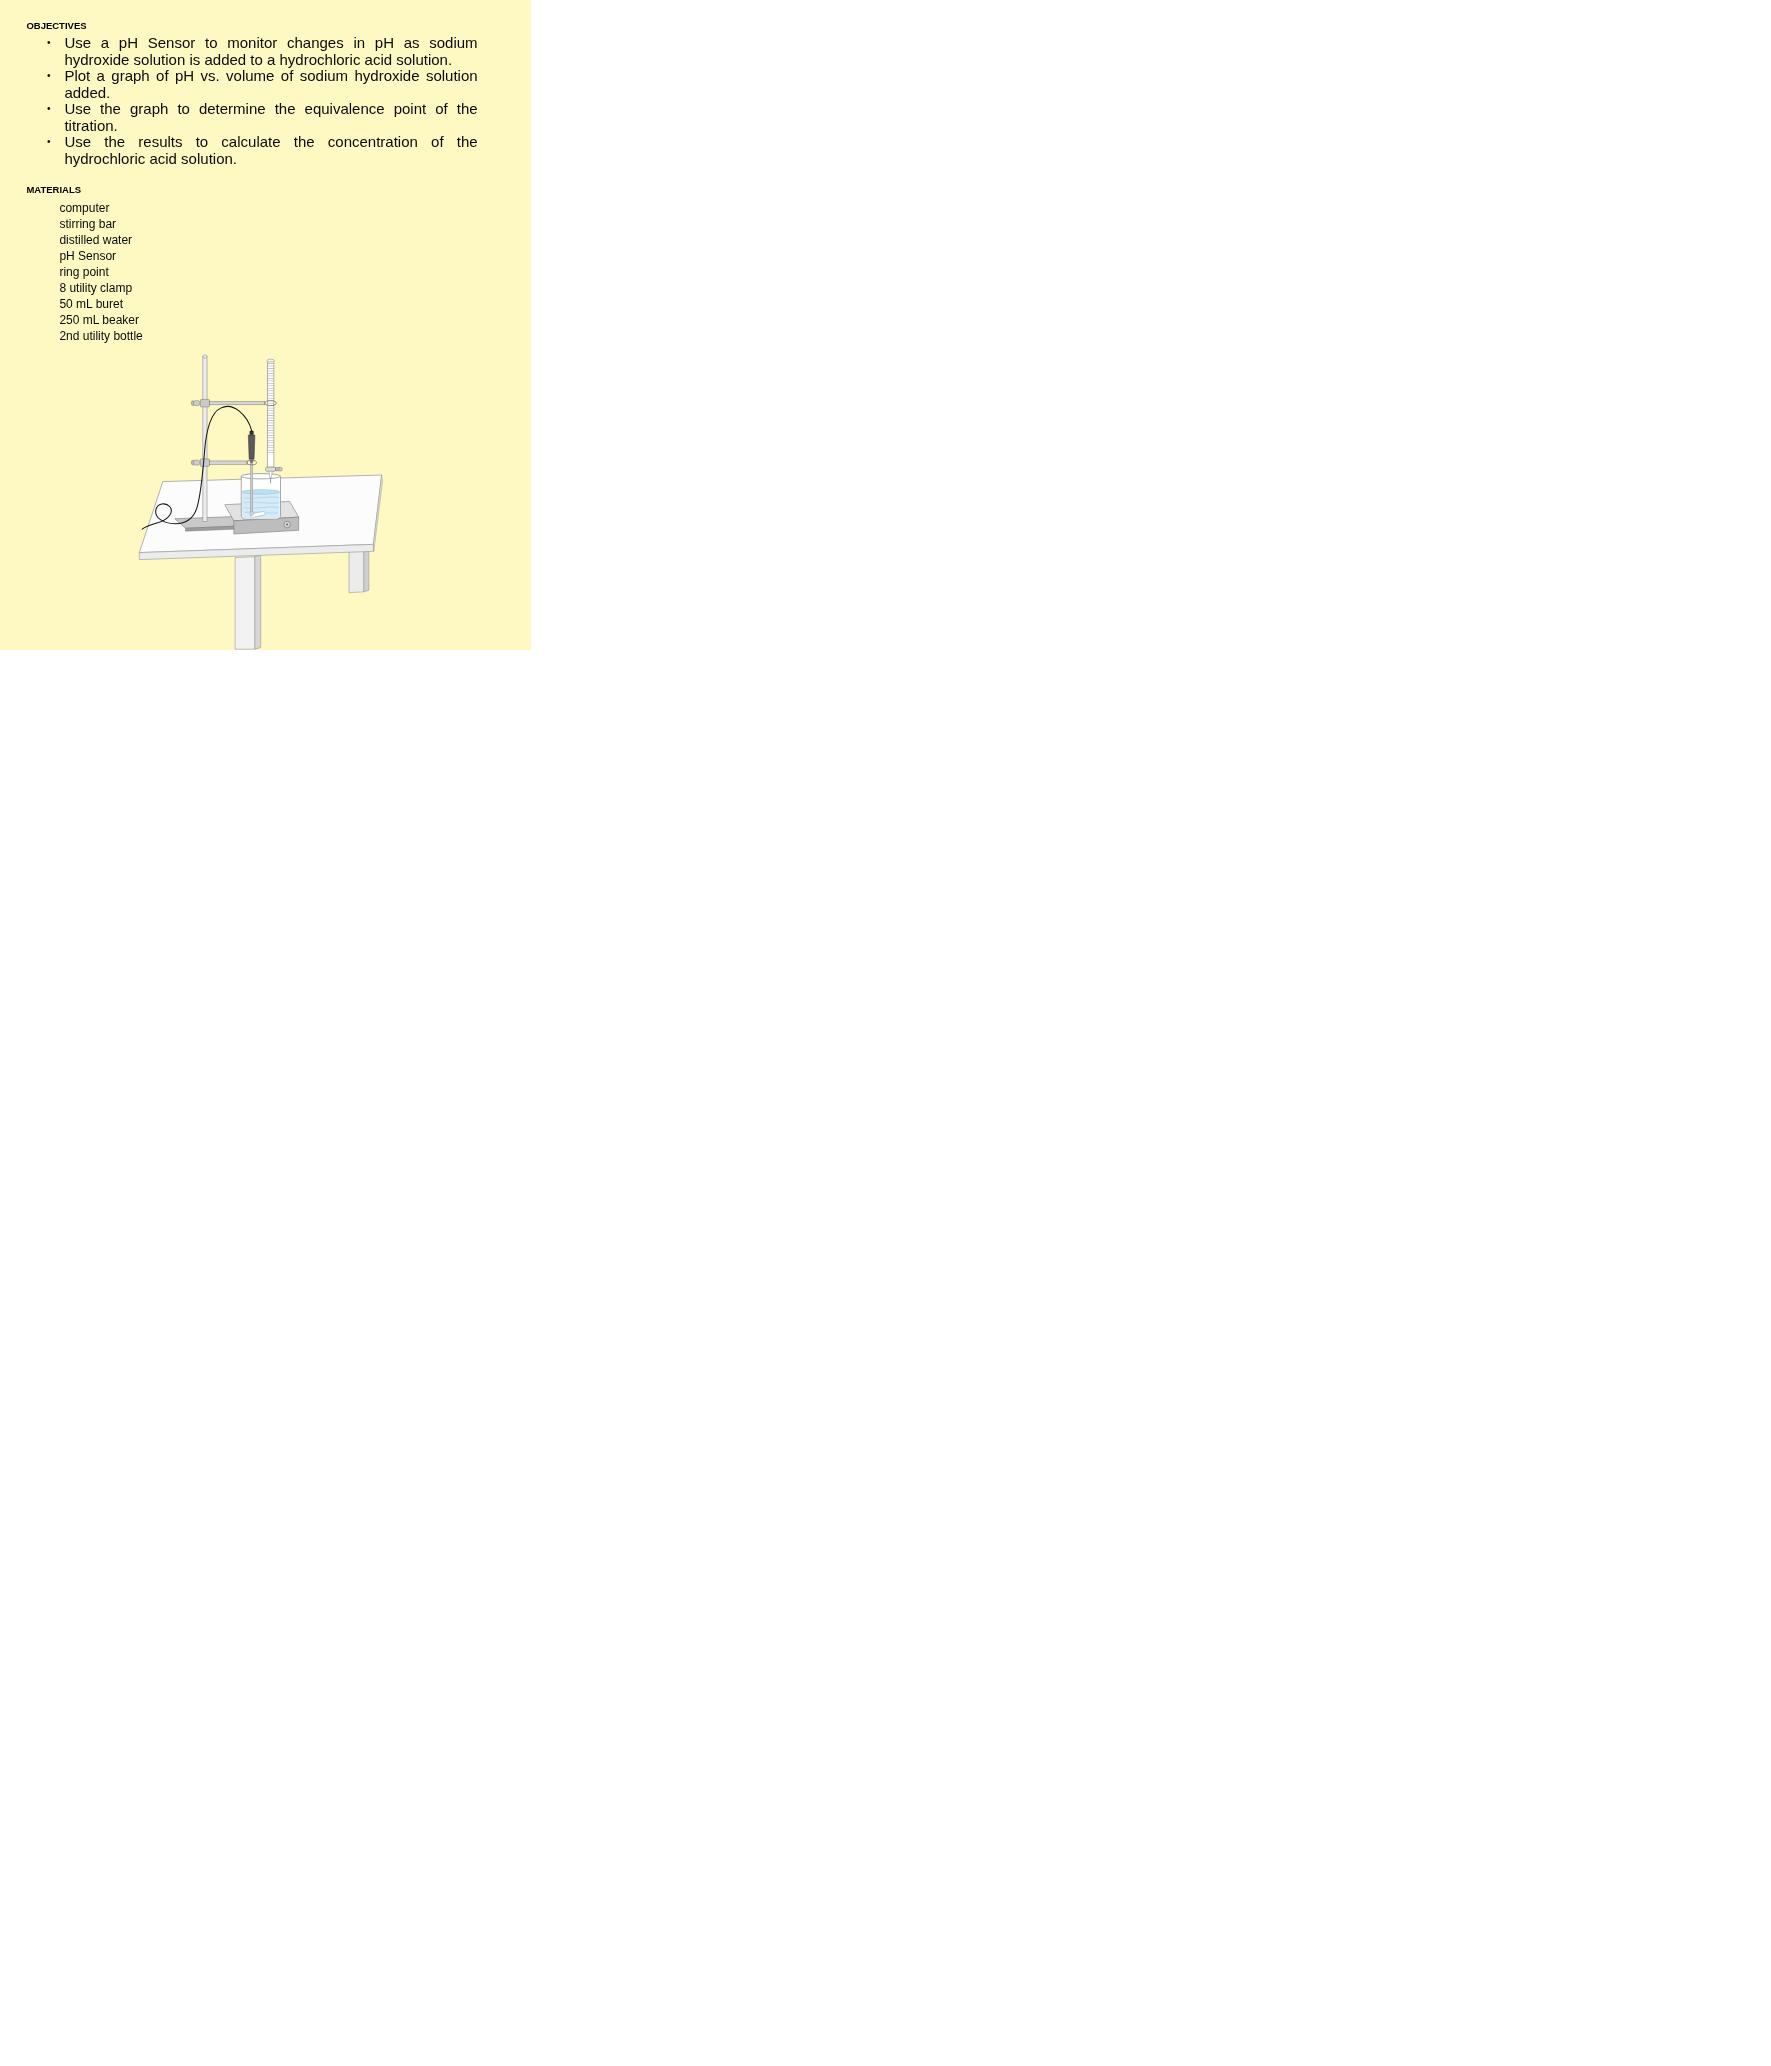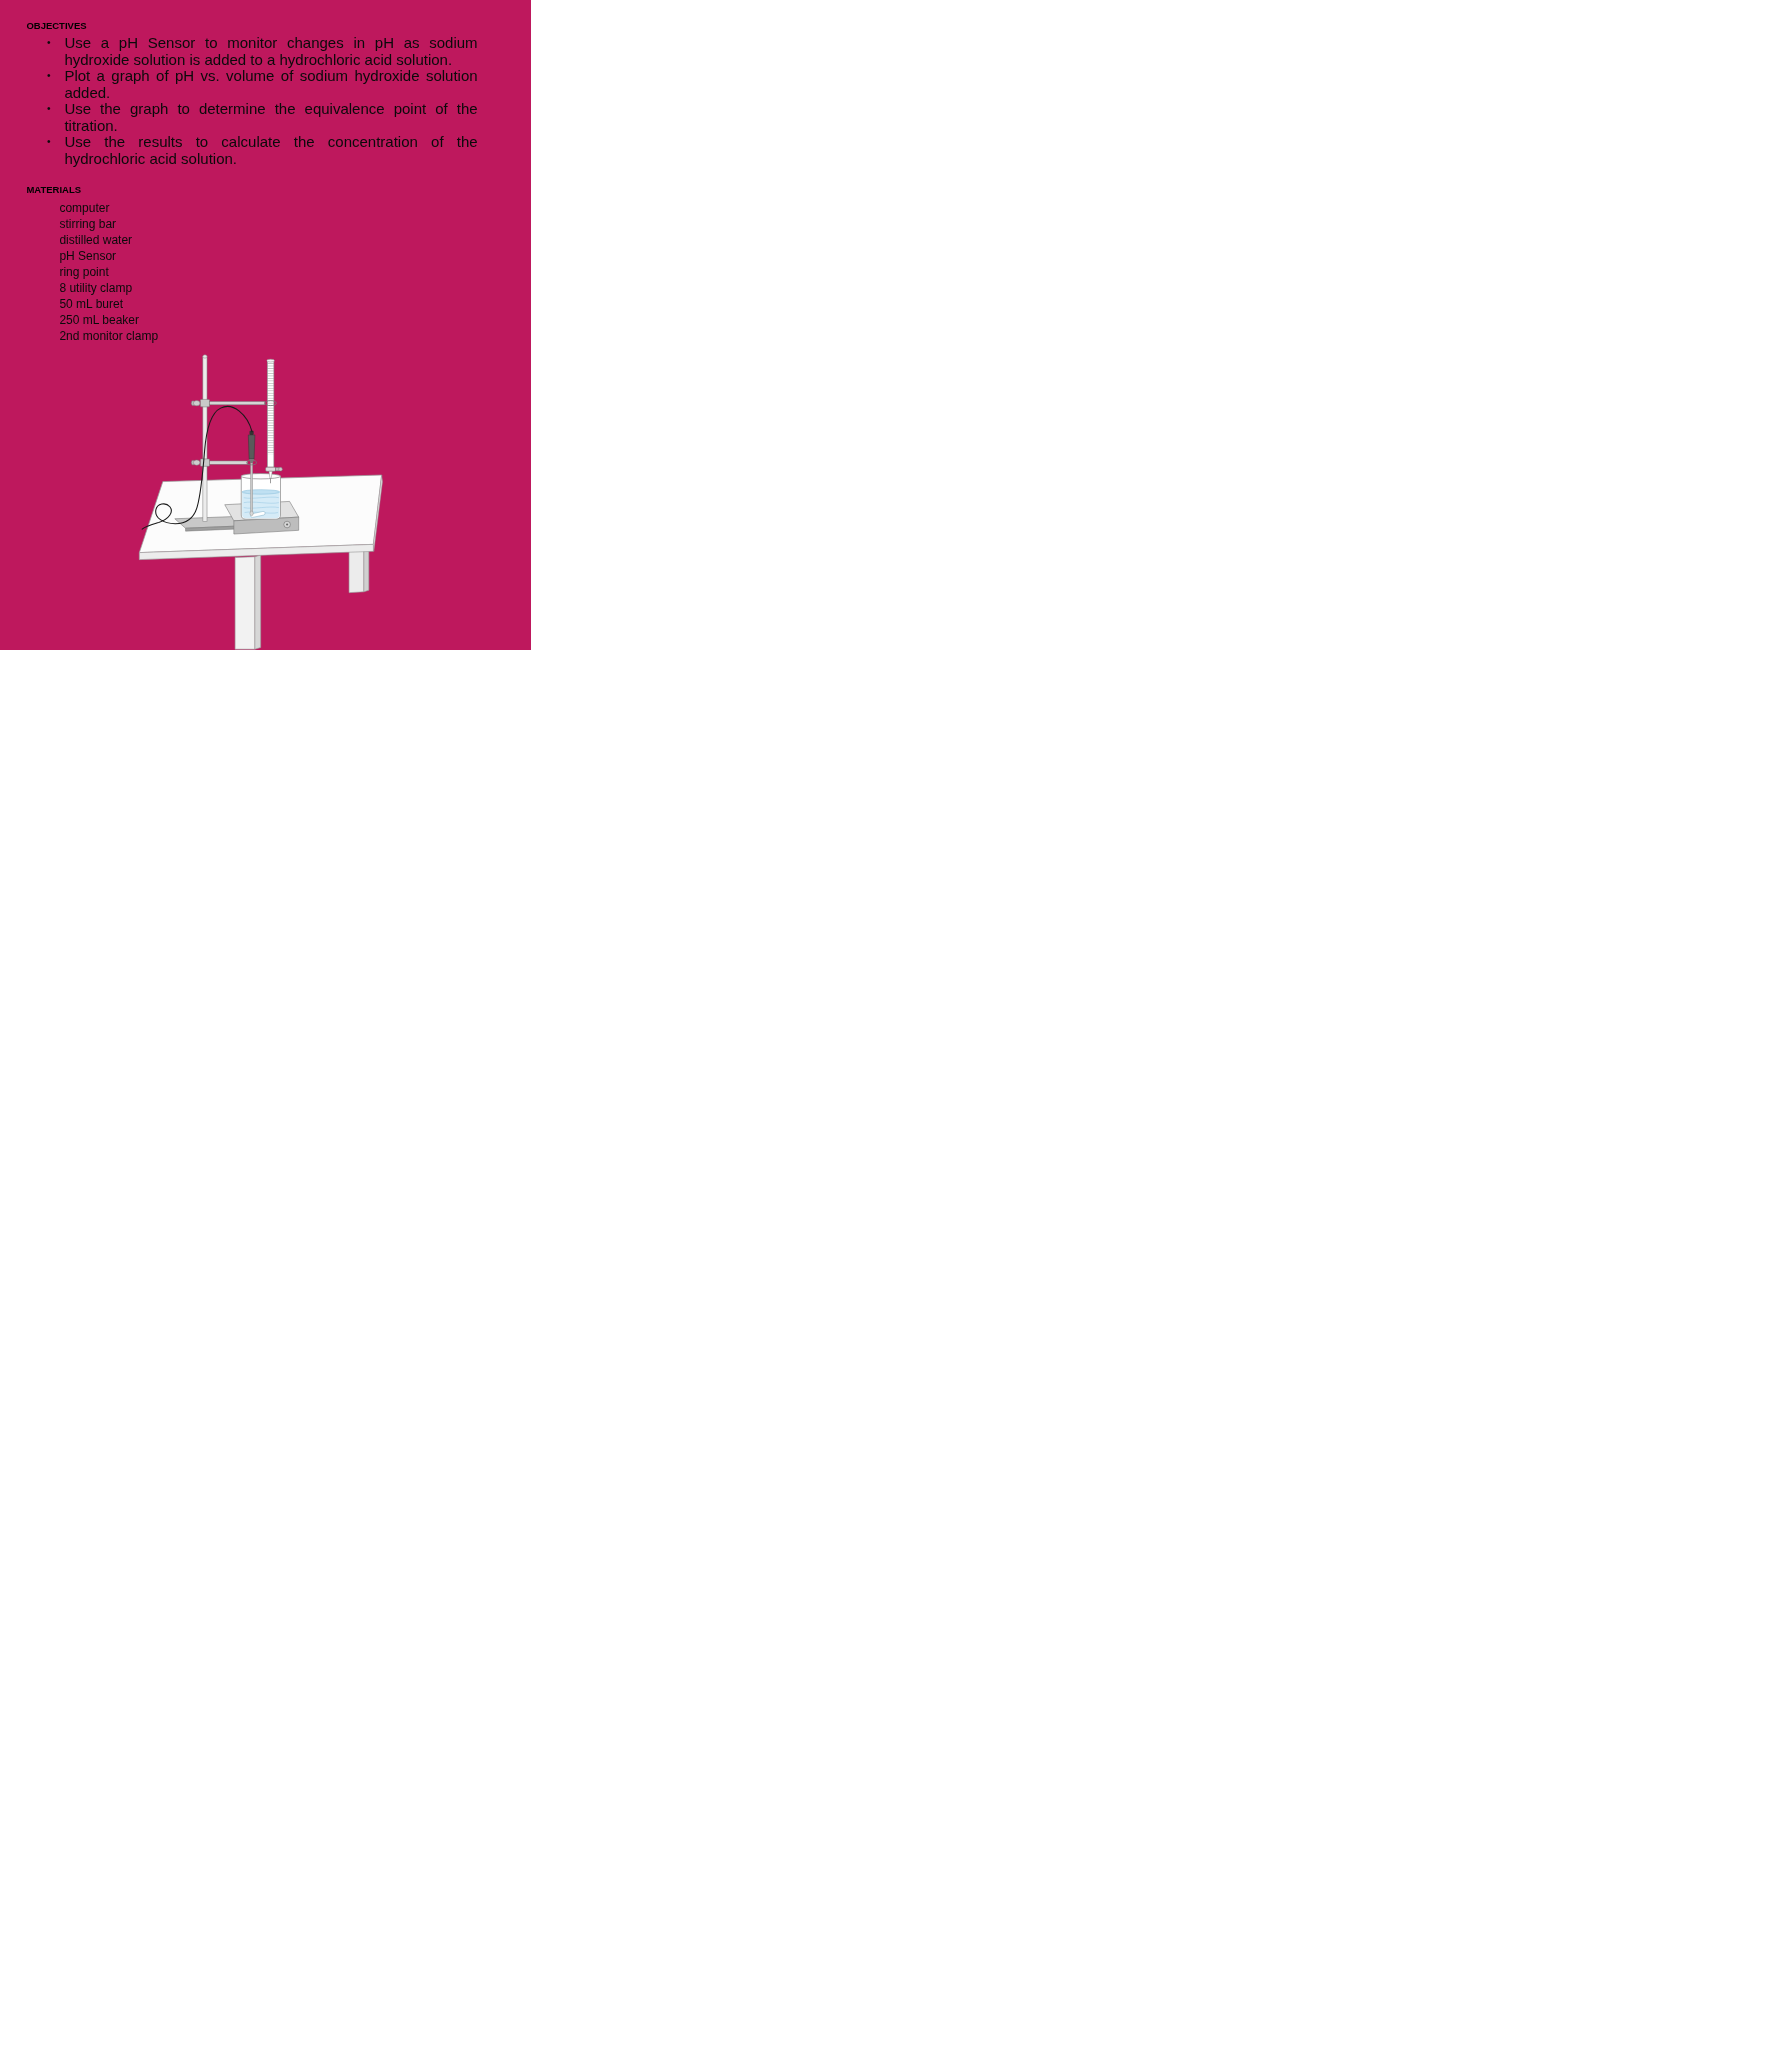--- a/index.html
+++ b/index.html
@@ -1,20 +1,20 @@
 <!DOCTYPE html>
 <html style="font-size:6.6px"><head>
 <meta charset="utf-8">
 <style>
   html,body { margin:0; padding:0; background:#ffffff; }
   .page {
     position: relative;
     width: 531px;
     height: 650px;
-    background: #be185d;
+    background: #fef9c3;
     overflow: hidden;
     font-family: "Liberation Sans", sans-serif;
     color: #0a0a0a;
   }
   .content { margin-left: 26.4px; margin-right: 12.4px; }
   .section-heading {
     font-size: 9.5px;
     font-weight: 700;
     margin: 0;
     color: #000;
@@ -79,21 +79,21 @@
     <div class="materials-columns">
       <ul class="col-left">
         <li>computer</li>
         <li>stirring bar</li>
         <li>distilled water</li>
         <li>pH Sensor</li>
         <li>ring point</li>
         <li>8 utility clamp</li>
         <li>50 mL buret</li>
         <li>250 mL beaker</li>
-        <li>2nd monitor clamp</li>
+        <li>2nd utility bottle</li>
       </ul>
     </div>
   </div>
 
   <div class="figure-wrap">
     <svg width="289" height="298" viewBox="0 0 700 720">
       <defs>
         <pattern id="ribs" width="16" height="6" patternUnits="userSpaceOnUse">
           <line x1="0" y1="3" x2="16" y2="3" stroke="#8a8a8a" stroke-width="1.1"></line>
         </pattern>

